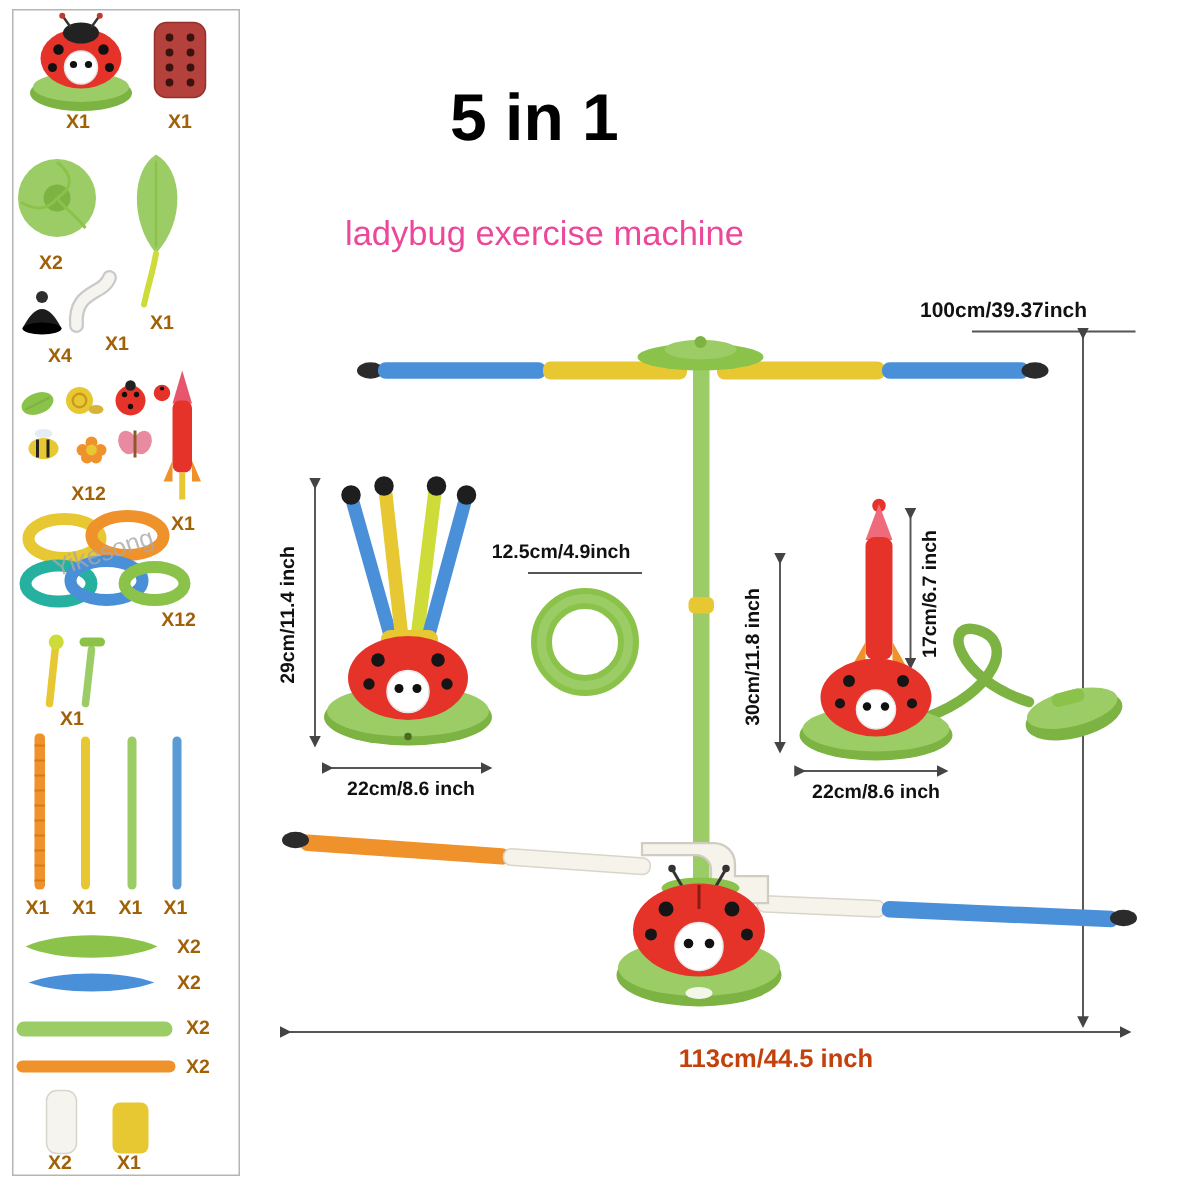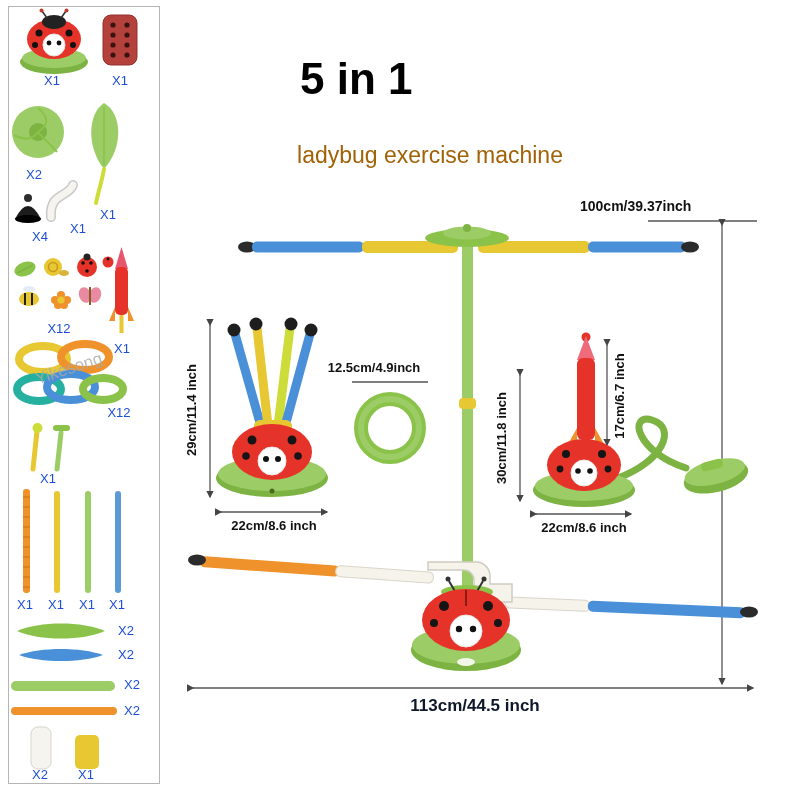--- a/index.html
+++ b/index.html
@@ -3,25 +3,25 @@
 <meta charset="utf-8">
 <style>
   * { margin:0; padding:0; box-sizing:border-box; }
   html,body { background:#fff; }
   body { width:790px; height:790px; font-family:"Liberation Sans", sans-serif; }
   .stage { position:relative; width:790px; height:790px; background:#fff; overflow:hidden; }
   .abs { position:absolute; }
 
   
   .parts-panel { left:8px; top:6px; width:152px; height:778px; border:1px solid #b5b5b5; background:#fff; }
-  .qty { position:absolute; font-size:13px; font-weight:400; color:#1d4ed8; text-align:center; width:34px; }
+  .qty { position:absolute; font-size:13px; font-weight:700; color:#a16207; text-align:center; width:34px; }
 
   
   .page-title { left:300px; top:54px; width:260px; font-size:44px; font-weight:700; color:#000; }
-  .page-subtitle { left:230px; top:142px; width:400px; text-align:center; font-size:23px; color:#a16207; }
+  .page-subtitle { left:230px; top:142px; width:400px; font-size:23px; color:#ec4899; }
 
   
   .dim { position:absolute; font-size:13px; font-weight:700; color:#111; text-align:center; height:16px; line-height:16px; }
   .rot { transform:rotate(-90deg); }
 
   .watermark { left:0px; top:352px; width:120px; transform:rotate(-18deg); font-size:17px; color:#a9a9a9; opacity:.8; text-align:center; }
 </style>
 </head>
 <body>
 
@@ -303,22 +303,22 @@
         <circle cx="608" cy="469" r="3.4" fill="#151515"></circle>
       <circle cx="584" cy="473" r="13" fill="#fff" stroke="#e8e8e8"></circle>
       <circle cx="578" cy="471" r="2.8" fill="#111"></circle>
         <circle cx="590" cy="471" r="2.8" fill="#111"></circle>
     </g>
   </svg>
 
   <div class="abs page-title">5 in 1</div>
   <div class="abs page-subtitle">ladybug exercise machine</div>
 
-  <div class="dim" style="left:580px;top:198px;width:178px;text-align:left;font-size:14px">100cm/39.37inch</div>
+  <div class="dim" style="left:580px;top:198px;width:178px;text-align:center;font-size:14px">100cm/39.37inch</div>
   <div class="dim rot" style="left:132px;top:402px;width:120px">29cm/11.4 inch</div>
   <div class="dim" style="left:214px;top:518px;width:120px">22cm/8.6 inch</div>
   <div class="dim" style="left:314px;top:360px;width:120px">12.5cm/4.9inch</div>
   <div class="dim rot" style="left:442px;top:430px;width:120px">30cm/11.8 inch</div>
   <div class="dim rot" style="left:560px;top:388px;width:120px">17cm/6.7 inch</div>
   <div class="dim" style="left:524px;top:520px;width:120px">22cm/8.6 inch</div>
-  <div class="abs" style="left:355px;top:696px;width:240px;text-align:center;font-size:17px;font-weight:700;color:#0f172a">113cm/44.5 inch</div>
+  <div class="abs" style="left:342px;top:696px;width:240px;text-align:right;font-size:17px;font-weight:700;color:#c2410c">113cm/44.5 inch</div>
 
 </div>
 
 </body></html>

